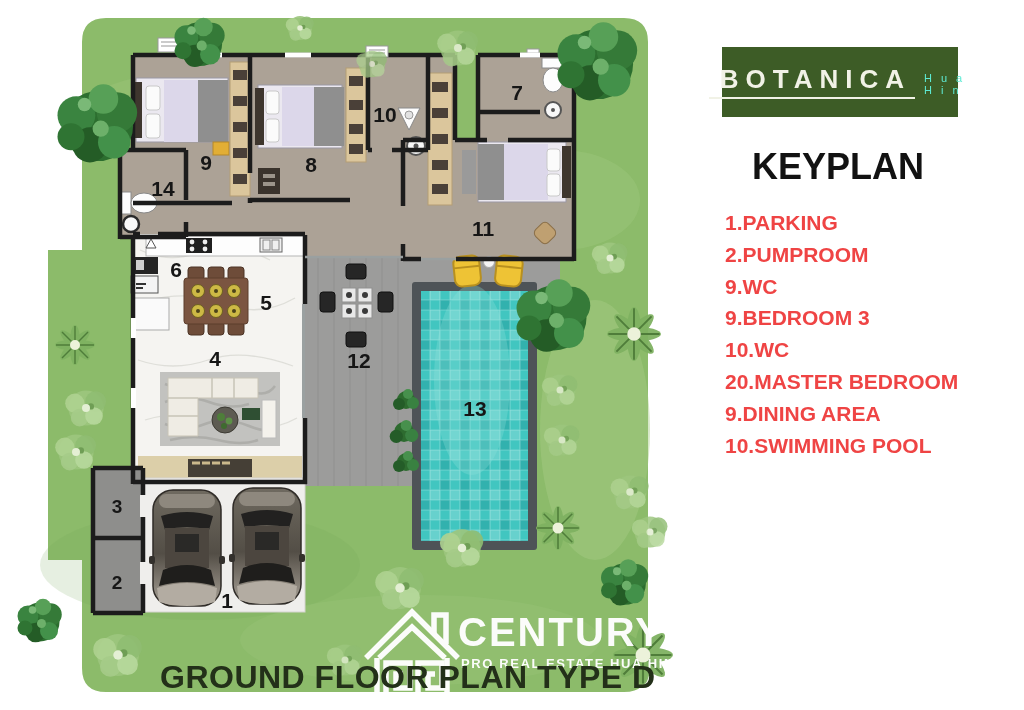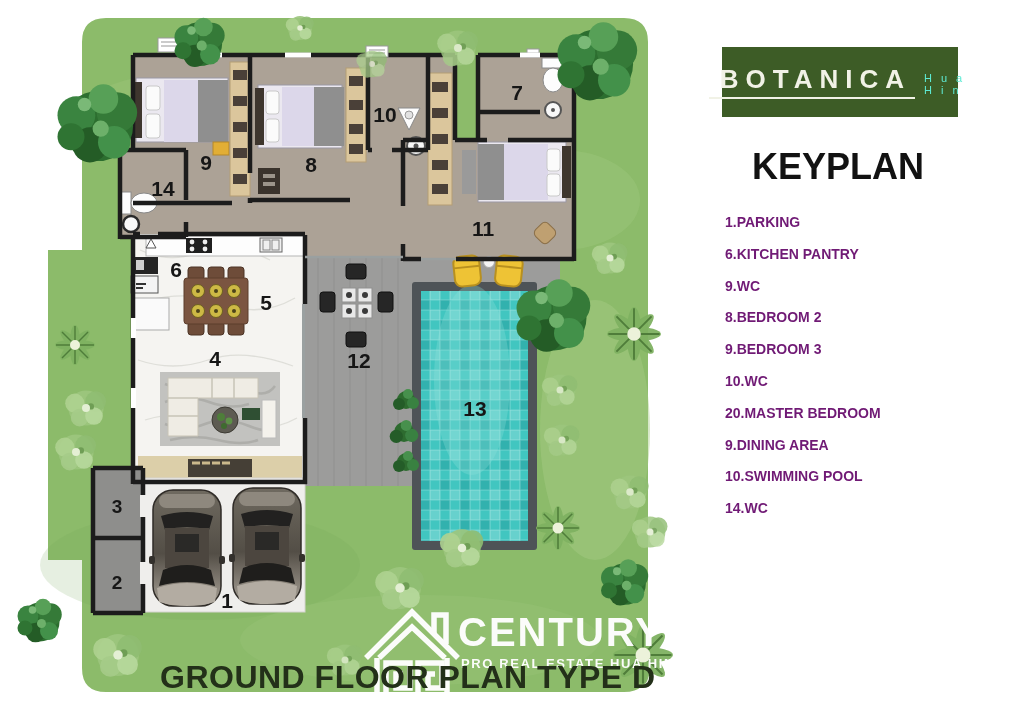--- a/index.html
+++ b/index.html
@@ -22,21 +22,21 @@
   .wm-text{font-size:40px;font-weight:700;fill:#fff;letter-spacing:2px;}
   .wm-tag{font-size:13px;font-weight:700;fill:#fff;letter-spacing:1.6px;}
   
   .panel{position:absolute;left:700px;top:0;width:324px;height:710px;background:#fff;}
   .logo{position:absolute;left:22px;top:47px;width:236px;height:70px;background:var(--logo-green);
     display:flex;flex-direction:row;align-items:center;justify-content:center;}
   .logo-name{color:#f1f2e6;font-size:26px;font-weight:700;letter-spacing:7px;line-height:1;
     border-bottom:2px solid #f1f2e6;padding:0 4px 5px 11px;}
   .logo-sub{color:#5eead4;font-size:11px;letter-spacing:9px;margin-top:4px;padding-left:9px;}
   .keyplan-h{position:absolute;left:24px;top:146px;font-size:36px;font-weight:700;color:#121212;margin-left:28px;}
-  .keylist{position:absolute;left:25px;top:207px;font-size:14px;font-weight:700;color:#701a75;
+  .keylist{position:absolute;left:25px;top:207px;font-size:21px;font-weight:700;color:#ef4444;
     line-height:31.8px;white-space:nowrap;}
 </style>
 </head>
 <body>
 
 <div class="stage">
 
   <div class="planwrap">
   <svg width="700" height="710" viewBox="0 0 700 710">
     <defs>
@@ -425,24 +425,22 @@
   </div>
 
   <div class="panel">
     <div class="logo">
       <div class="logo-name">BOTANICA</div>
       <div class="logo-sub">Hua Hin</div>
     </div>
     <div class="keyplan-h">KEYPLAN</div>
     <div class="keylist">
       <div>1.PARKING</div>
-      <div>6.KITCHEN PANTRY</div>
+      <div>2.PUMPROOM</div>
       <div>9.WC</div>
-      <div>8.BEDROOM 2</div>
       <div>9.BEDROOM 3</div>
       <div>10.WC</div>
       <div>20.MASTER BEDROOM</div>
       <div>9.DINING AREA</div>
       <div>10.SWIMMING POOL</div>
-      <div>14.WC</div>
     </div>
   </div>
 </div>
 
 </body></html>

